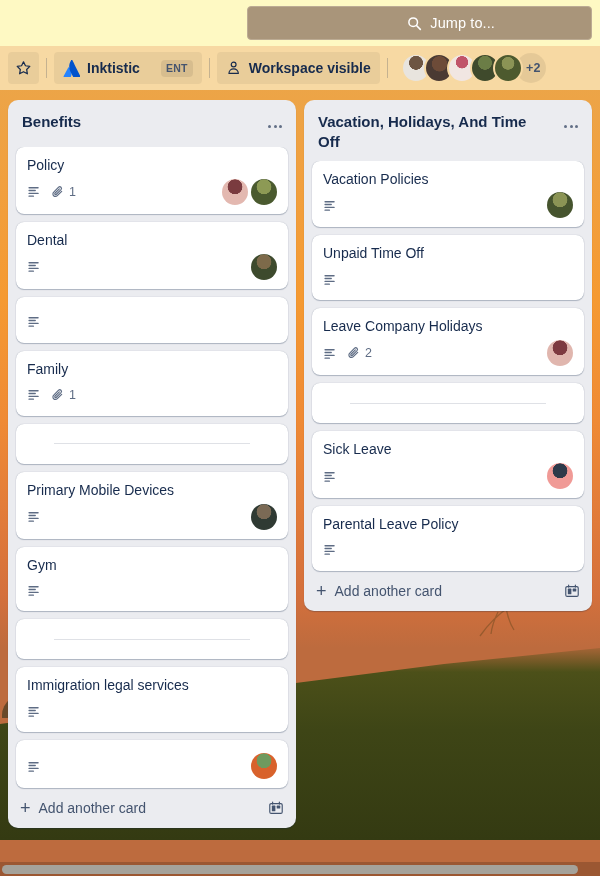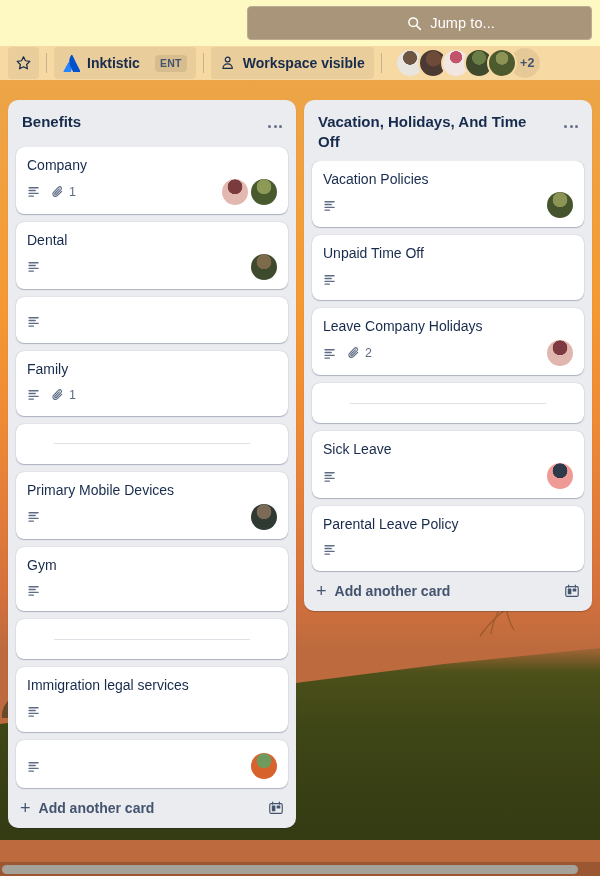--- a/index.html
+++ b/index.html
@@ -54,36 +54,36 @@
     display:flex; align-items:center; justify-content:flex-end;
     padding-right:96px; gap:8px; cursor:text;
   }
   #search-box .sicon { flex:0 0 auto; display:flex; }
   #search-box .splaceholder {
     color:#ffffff; font-size:14.5px; letter-spacing:.1px; white-space:nowrap;
   }
 
   
   #board-header {
-    position:absolute; top:46px; left:0; width:600px; height:34px;
+    position:absolute; top:46px; left:0; width:600px; height:44px;
     background:#f7d9a3; z-index:19;
     display:flex; align-items:center; padding:0 8px; gap:0;
   }
   .hdr-btn {
     height:32px; display:flex; align-items:center; gap:7px;
     background:rgba(0,0,0,.055); border-radius:4px; padding:0 9px;
     color:#172b4d; font-size:14px; font-weight:600; cursor:pointer;
     white-space:nowrap;
   }
   .hdr-btn.icon-only { padding:0 7px; }
   .hdr-sep { width:1px; height:20px; background:rgba(23,43,77,.22); margin:0 7px; }
   .ent-pill {
     font-size:10.5px; font-weight:700; letter-spacing:.3px;
     background:rgba(0,0,0,.075); color:#44546f;
-    border-radius:4px; padding:2.5px 5px; margin-left:8px;
+    border-radius:4px; padding:2.5px 5px; margin-left:14px;
   }
   #members-group { display:flex; align-items:center; margin-left:6px; }
   .avatar {
     width:30px; height:30px; border-radius:50%;
     margin-left:-7px; border:2px solid #f7d9a3;
     background-size:cover; background-position:center;
     flex:0 0 auto; cursor:pointer; overflow:hidden; position:relative;
   }
   .avatar:first-child { margin-left:0; }
   .avatar-more {
@@ -153,21 +153,21 @@
     flex:0 0 auto; overflow:hidden; position:relative;
   }
   .card.separator { padding:0; height:36px; display:flex; align-items:center; justify-content:center; }
   .sep-line { width:72%; height:1px; background:#dfe1e6; }
 
   .add-card-row {
     display:flex; align-items:center; gap:8px;
     padding:9px 12px 11px 12px; color:#44546f; font-size:14px;
     cursor:pointer; flex:0 0 auto; border-radius:0 0 10px 10px;
   }
-  .add-card-row .label { flex:1 1 auto;font-weight:bold; }
+  .add-card-row .label { flex:1 1 auto; }
   .plus { font-size:18px; line-height:1; color:#44546f; font-weight:400; }
 
   
   #h-scrollbar {
     position:absolute; left:0; bottom:0; width:600px; height:14px;
     background:rgba(0,0,0,.18); z-index:25;
   }
   #h-scrollbar .thumb {
     position:absolute; left:2px; top:3px; width:576px; height:9px;
     background:#a5a29a; border-radius:5px;
@@ -249,21 +249,21 @@
       <div class="list-header">
         <div class="list-title">Benefits</div>
         <div class="list-menu">
           <i></i>
           <i></i>
           <i></i>
         </div>
       </div>
       <div class="cards">
         <div class="card">
-          <div class="card-title">Company</div>
+          <div class="card-title">Policy</div>
           <div class="card-footer">
             <span class="badge">
               <span>
                 <svg width="15" height="15" viewBox="0 0 16 16">
                   <rect x="1.5" y="3.2" width="11" height="1.5" rx=".7" fill="#5e6c84"></rect>
                   <rect x="1.5" y="6.2" width="8" height="1.5" rx=".7" fill="#5e6c84"></rect>
                   <rect x="1.5" y="9.2" width="11" height="1.5" rx=".7" fill="#5e6c84"></rect>
                   <rect x="1.5" y="12.2" width="6" height="1.5" rx=".7" fill="#5e6c84"></rect>
                 </svg>
               </span>

